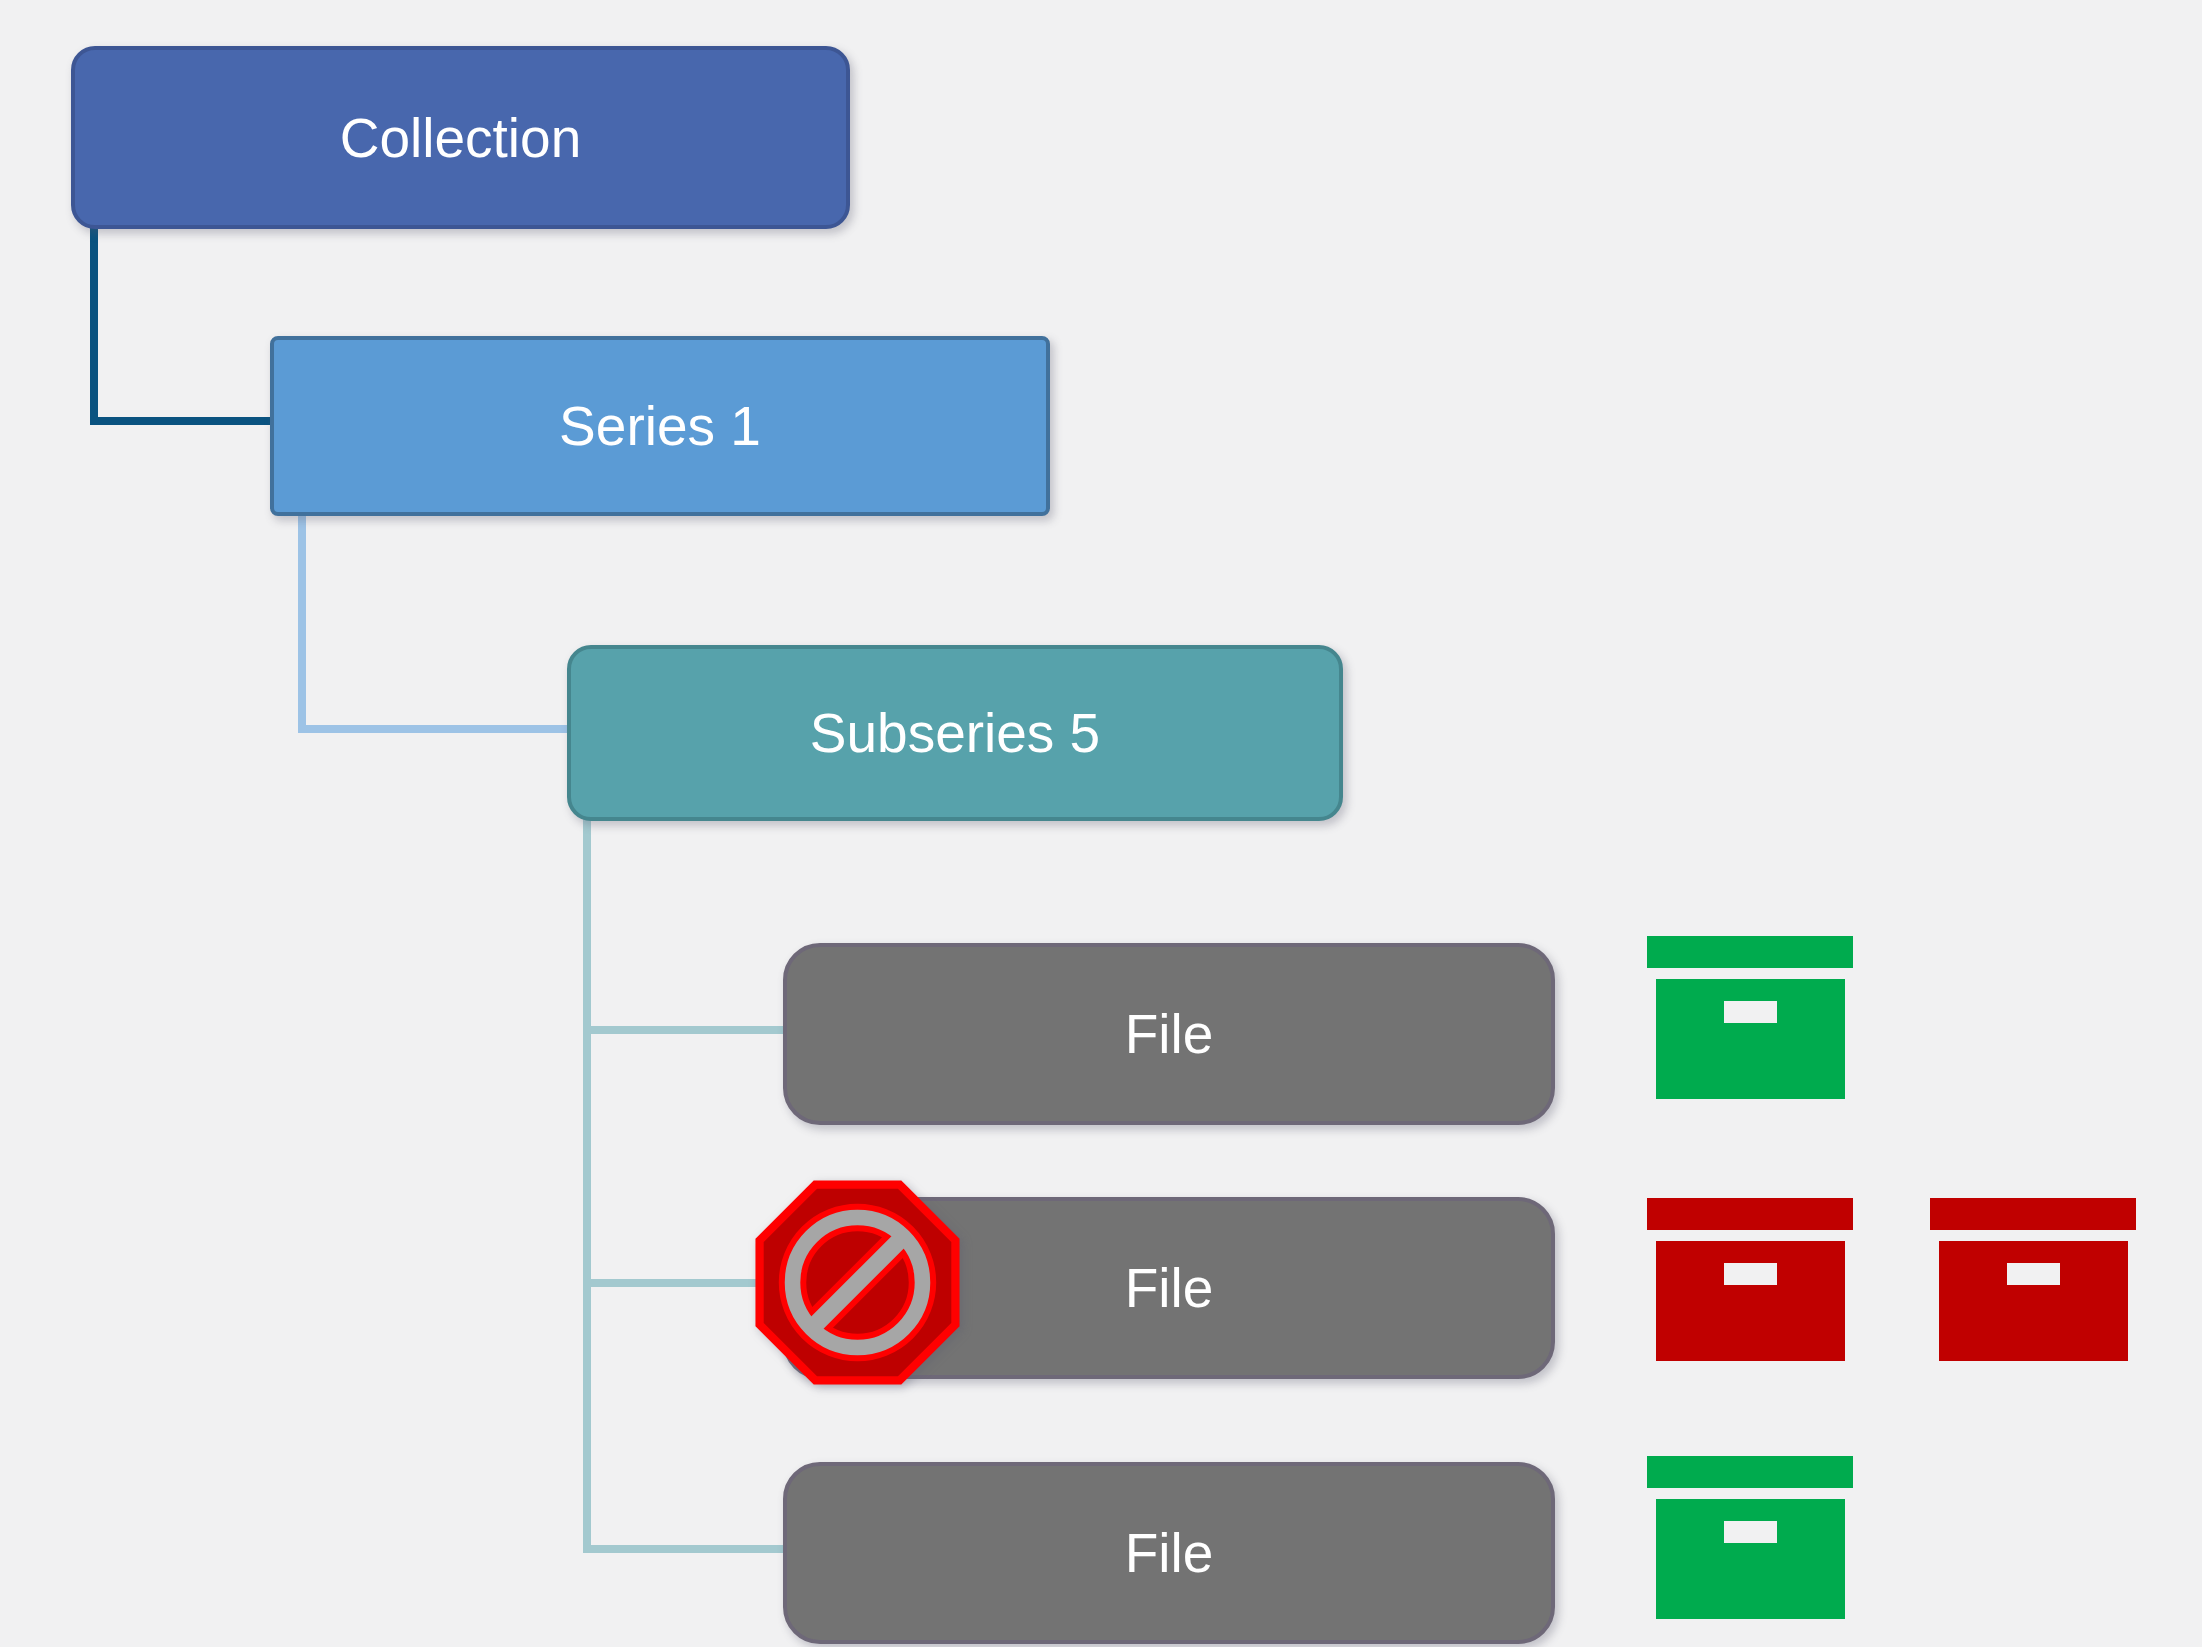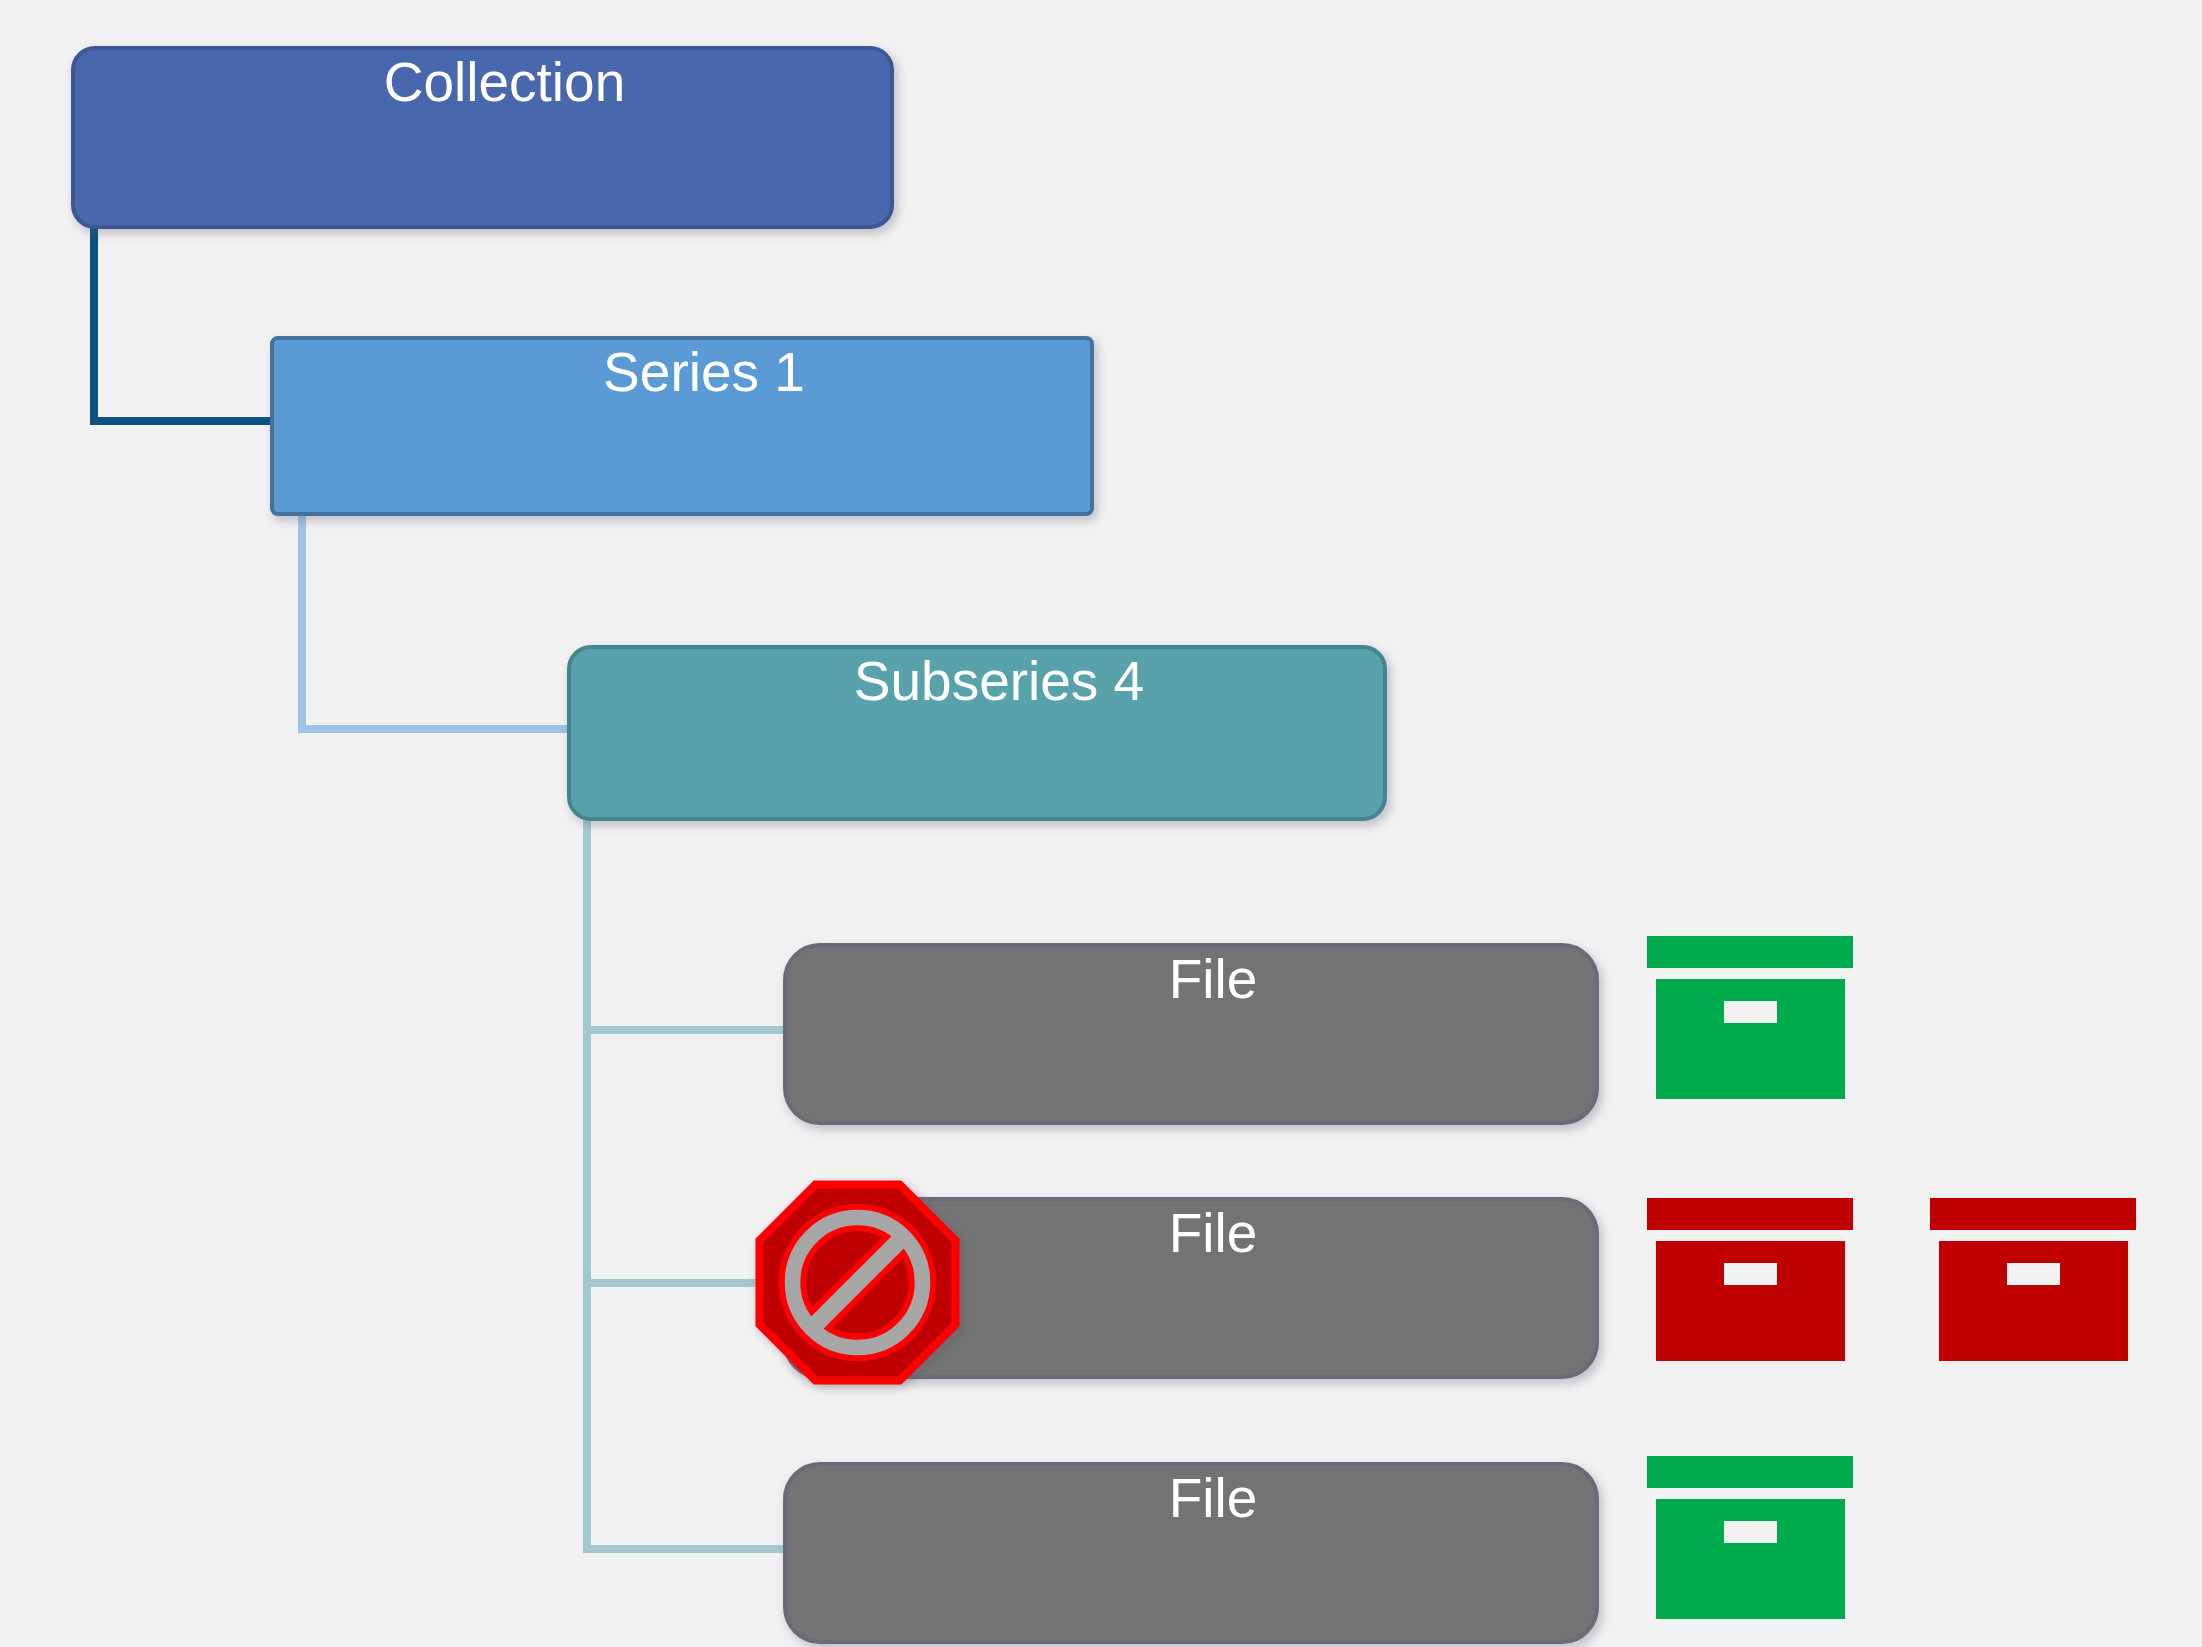--- a/index.html
+++ b/index.html
@@ -8,25 +8,24 @@
     font-family:"Liberation Sans", sans-serif;
     background:#F1F1F2;
   }
   #canvas{
     position:relative;width:2202px;height:1647px;
     background:#F1F1F2;overflow:hidden;
   }
   
   .node{
     position:absolute;
-    display:flex;align-items:flex-start;justify-content:center;
+    display:flex;align-items:center;justify-content:center;
     color:#FFFFFF;
     font-size:55px;
     box-shadow:3.7px 4.6px 8.2px rgba(90,90,110,0.30);
-    padding-left:44px;
   }
   .node span{display:block;}
   .node-collection{
     left:71px;top:46px;width:771px;height:175px;
     background:#4867AD;border:4.6px solid #3D5694;border-radius:24px;
   }
   .node-series{
     left:270px;top:336px;width:772px;height:172px;
     background:#5B9BD5;border:4.6px solid #41719C;border-radius:8px;
   }
@@ -91,21 +90,21 @@
   <div class="conn conn-teal c3h2"></div>
   <div class="conn conn-teal c3h3"></div>
 
   <div class="node node-collection">
     <span>Collection</span>
   </div>
   <div class="node node-series">
     <span>Series 1</span>
   </div>
   <div class="node node-subseries">
-    <span>Subseries 4</span>
+    <span>Subseries 5</span>
   </div>
   <div class="node node-file node-file1">
     <span>File</span>
   </div>
   <div class="node node-file node-file2">
     <span>File</span>
   </div>
   <div class="node node-file node-file3">
     <span>File</span>
   </div>

